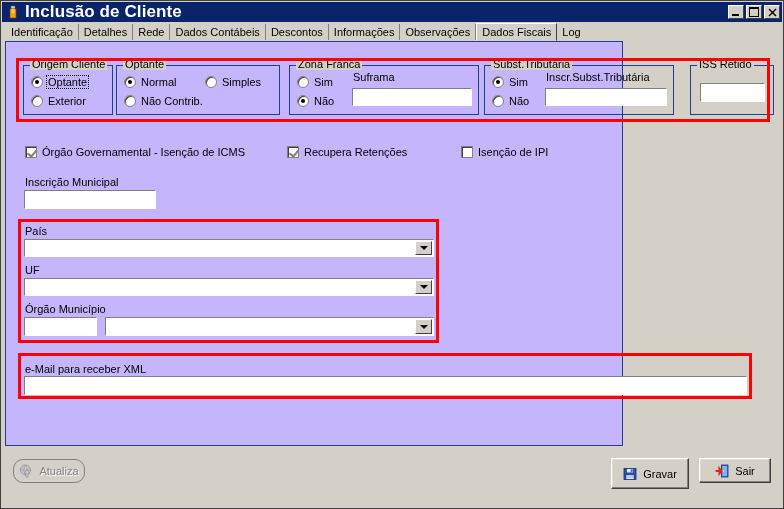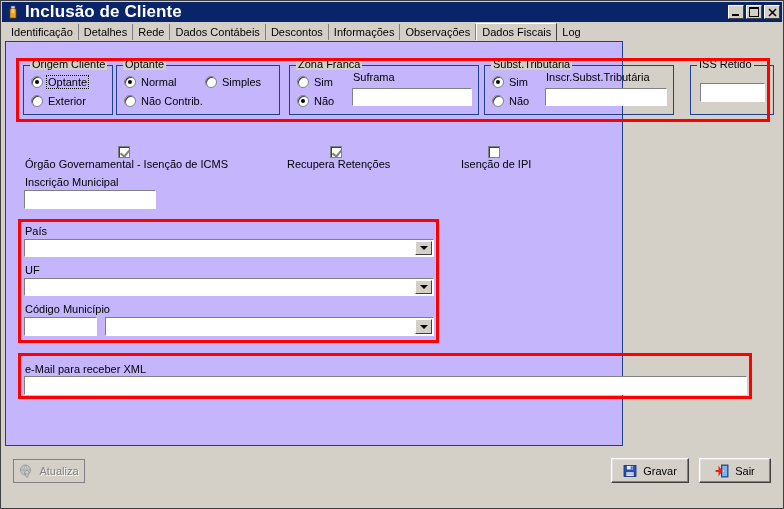--- a/index.html
+++ b/index.html
@@ -163,21 +163,20 @@
     border-radius:50%;background:#000;
   }
   .radio .rlbl{padding:0 1px;line-height:12px;}
   .radio.focus .rlbl{outline:1px dotted #000;outline-offset:0px;}
 
   .check{
     position:absolute;
     display:flex;align-items:center;
     font-size:11px;white-space:nowrap;
     cursor:default;
-    flex-direction:column;
   }
   .check .cbox{
     width:12px;height:12px;
     background:#fff;
     border:1px solid #808080;
     box-shadow: inset 1px 1px 0 #404040, inset -1px -1px 0 #fff;
     margin-right:5px;flex:0 0 auto;position:relative;box-sizing:border-box;
   }
   .check.on.disabled .cbox::after,
   .check.on .cbox::after{
@@ -359,48 +358,48 @@
         </span>
     </div>
 
     <span class="lbl" style="left:19px;top:222px;">UF</span>
     <div class="combo" style="left:18px;top:236px;width:410px;height:18px;">
       <span class="arrowbtn">
           <i></i>
         </span>
     </div>
 
-    <span class="lbl" style="left:19px;top:261px;">Código Município</span>
+    <span class="lbl" style="left:19px;top:261px;">Órgão Município</span>
     <input class="field" style="left: 18px; top: 275px; width: 73px; height: 19px; padding: 0px 2px;" value="">
     <div class="combo" style="left:99px;top:275px;width:329px;height:19px;">
       <span class="arrowbtn">
           <i></i>
         </span>
     </div>
 
     <span class="lbl" style="left:19px;top:321px;">e-Mail para receber XML</span>
     <input class="field" style="left: 18px; top: 334px; width: 723px; height: 19px; padding: 0px 2px;" value="">
 
     <div class="redbox" style="left:10px;top:16px;width:754px;height:64px;"></div>
     <div class="redbox" style="left:12px;top:177px;width:421px;height:124px;"></div>
     <div class="redbox" style="left:12px;top:311px;width:734px;height:46px;"></div>
   </div>
 
-  <div class="btn flat disabled" style="left:12px;top:458px;width:72px;height:24px;">
+  <div class="btn flat disabled" style="left:12px;top:458px;width:72px;height:24px;border-radius:10px;">
     <span class="ico-refresh">
       <svg width="14" height="14" viewBox="0 0 14 14">
         <circle cx="6.5" cy="6" r="5" fill="#c9c9c9" stroke="#9a9a9a" stroke-width="1"></circle>
         <path d="M1.8 6 H11.2 M6.5 1 C4.3 3.5 4.3 8.5 6.5 11 M6.5 1 C8.7 3.5 8.7 8.5 6.5 11" fill="none" stroke="#9a9a9a" stroke-width="0.7"></path>
         <path d="M7 13 L7 9 L5 9 L8 6 L11 9 L9 9 L9 13 Z" fill="#cfcfcf" stroke="#8f8f8f" stroke-width="0.7"></path>
       </svg>
     </span>
     <span>Atualiza</span>
   </div>
 
-  <div class="btn" style="left:610px;top:457px;width:78px;height:25px;">
+  <div class="btn" style="left:610px;top:457px;width:78px;height:31px;">
     <span class="ico-floppy">
       <svg width="14" height="14" viewBox="0 0 14 14">
         <rect x="1" y="1.5" width="12" height="11" fill="#2b52b5" stroke="#12306e" stroke-width="0.8"></rect>
         <rect x="3.5" y="1.7" width="7" height="4.2" fill="#e8eefc" stroke="#12306e" stroke-width="0.6"></rect>
         <rect x="7.7" y="2.3" width="2" height="3" fill="#3b6fd4"></rect>
         <rect x="3" y="7.8" width="8" height="4.5" fill="#dfe6f7" stroke="#12306e" stroke-width="0.6"></rect>
         <path d="M4 9 H10 M4 10.3 H10" stroke="#8fa4d8" stroke-width="0.6"></path>
       </svg>
     </span>
     <span>Gravar</span>

